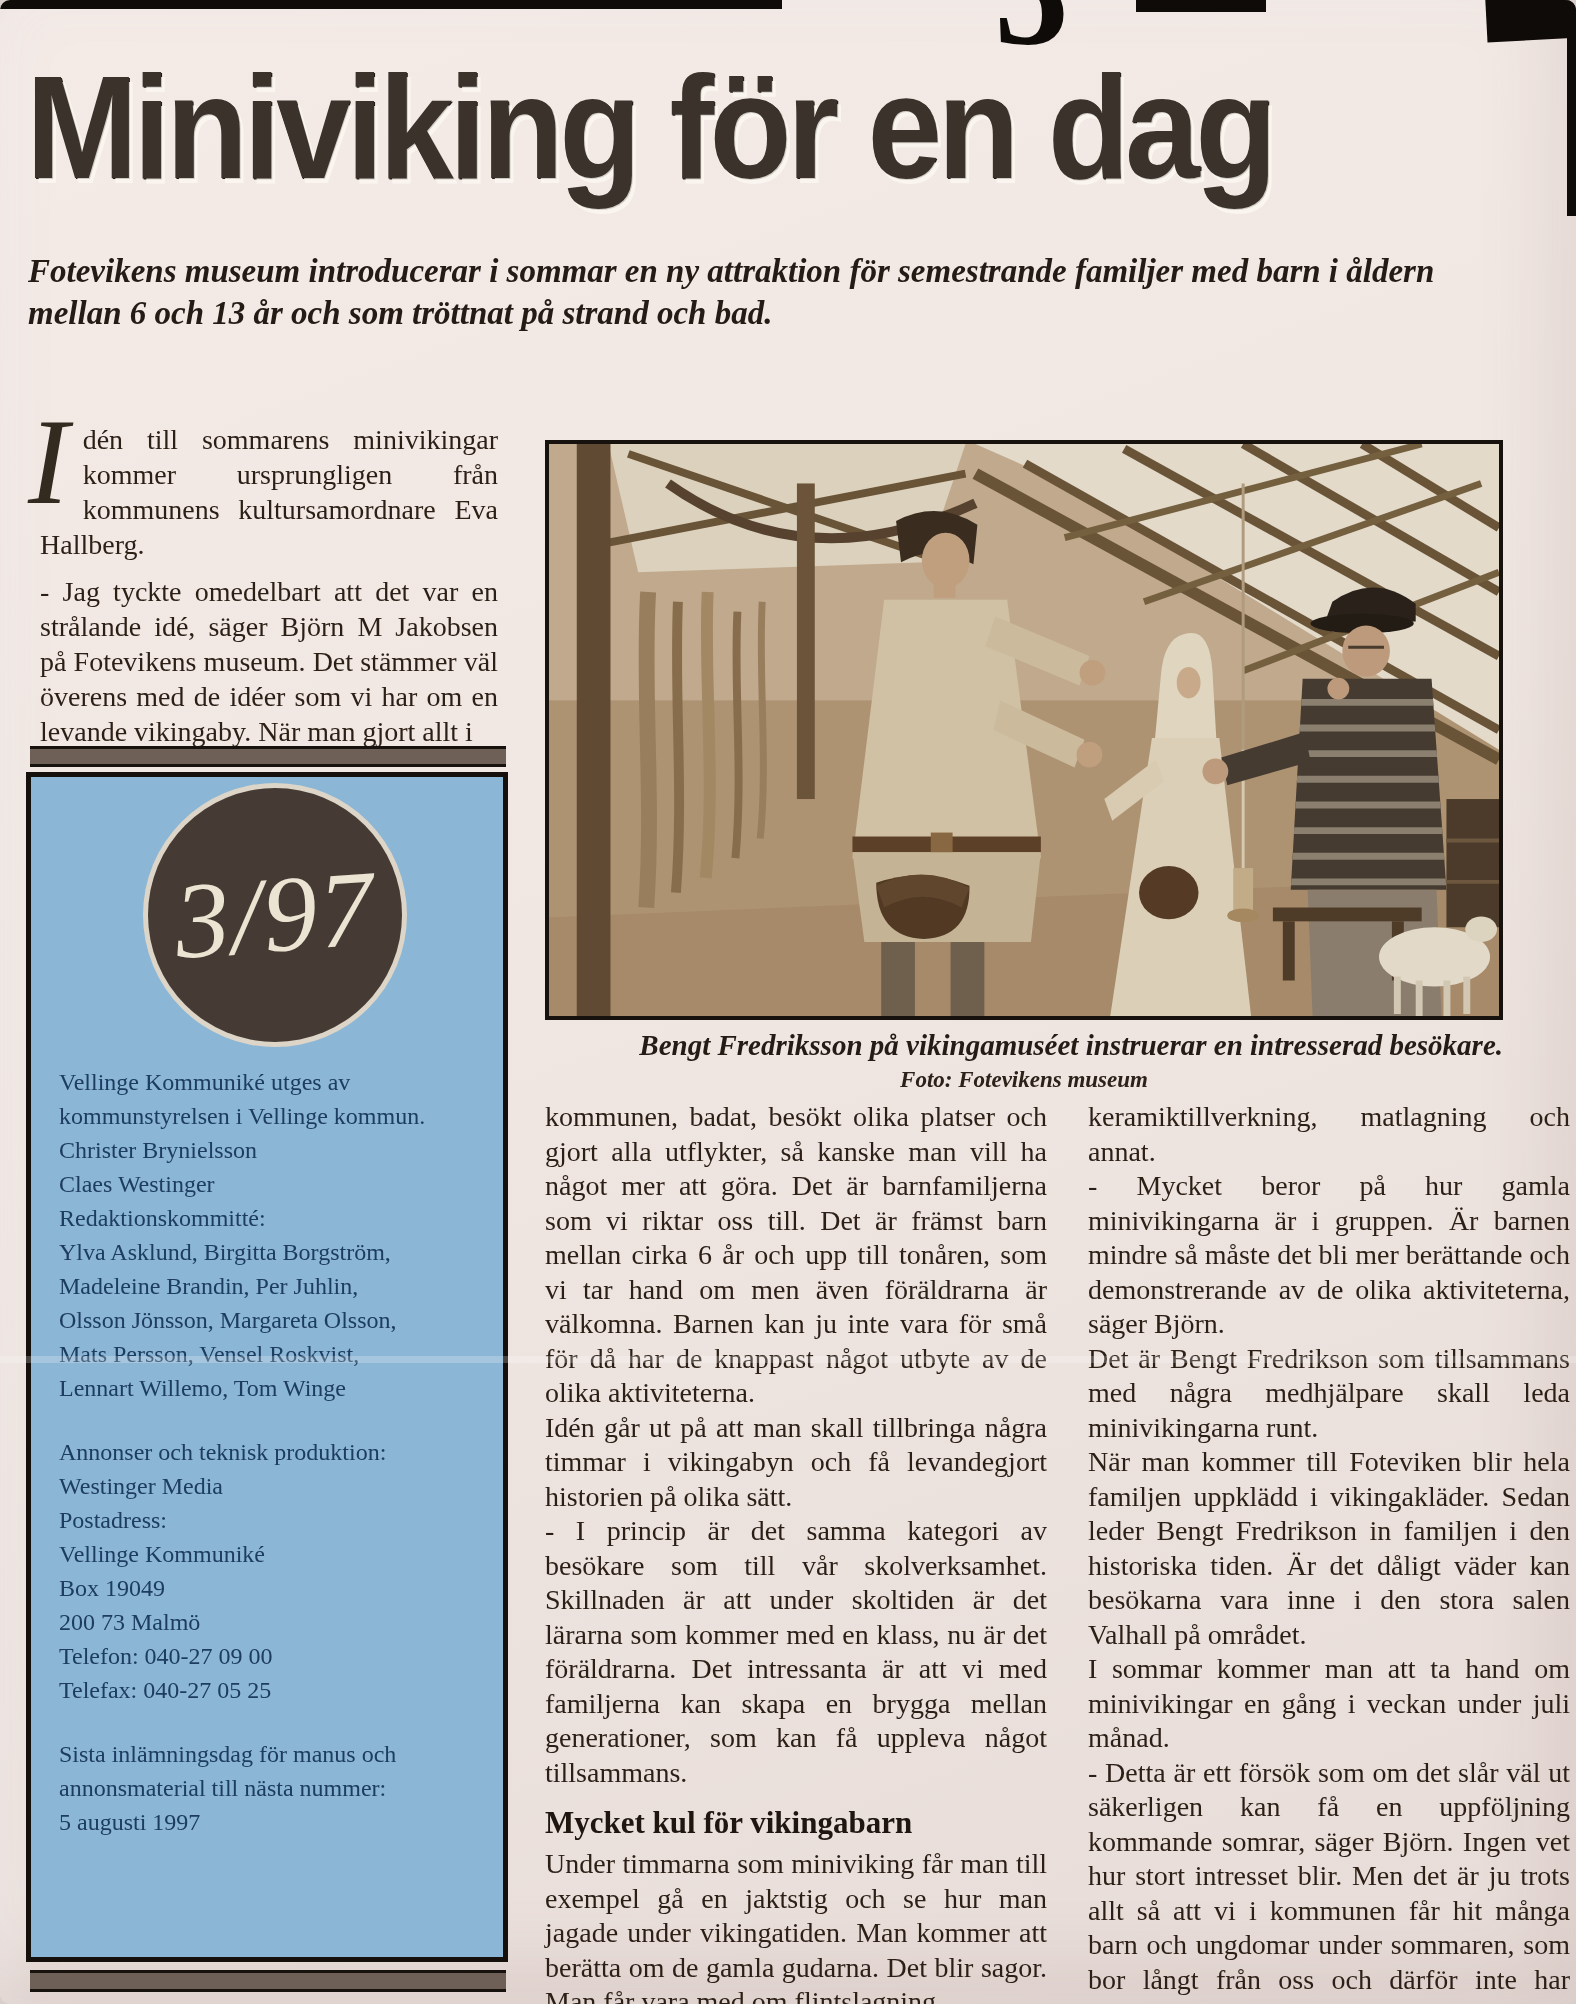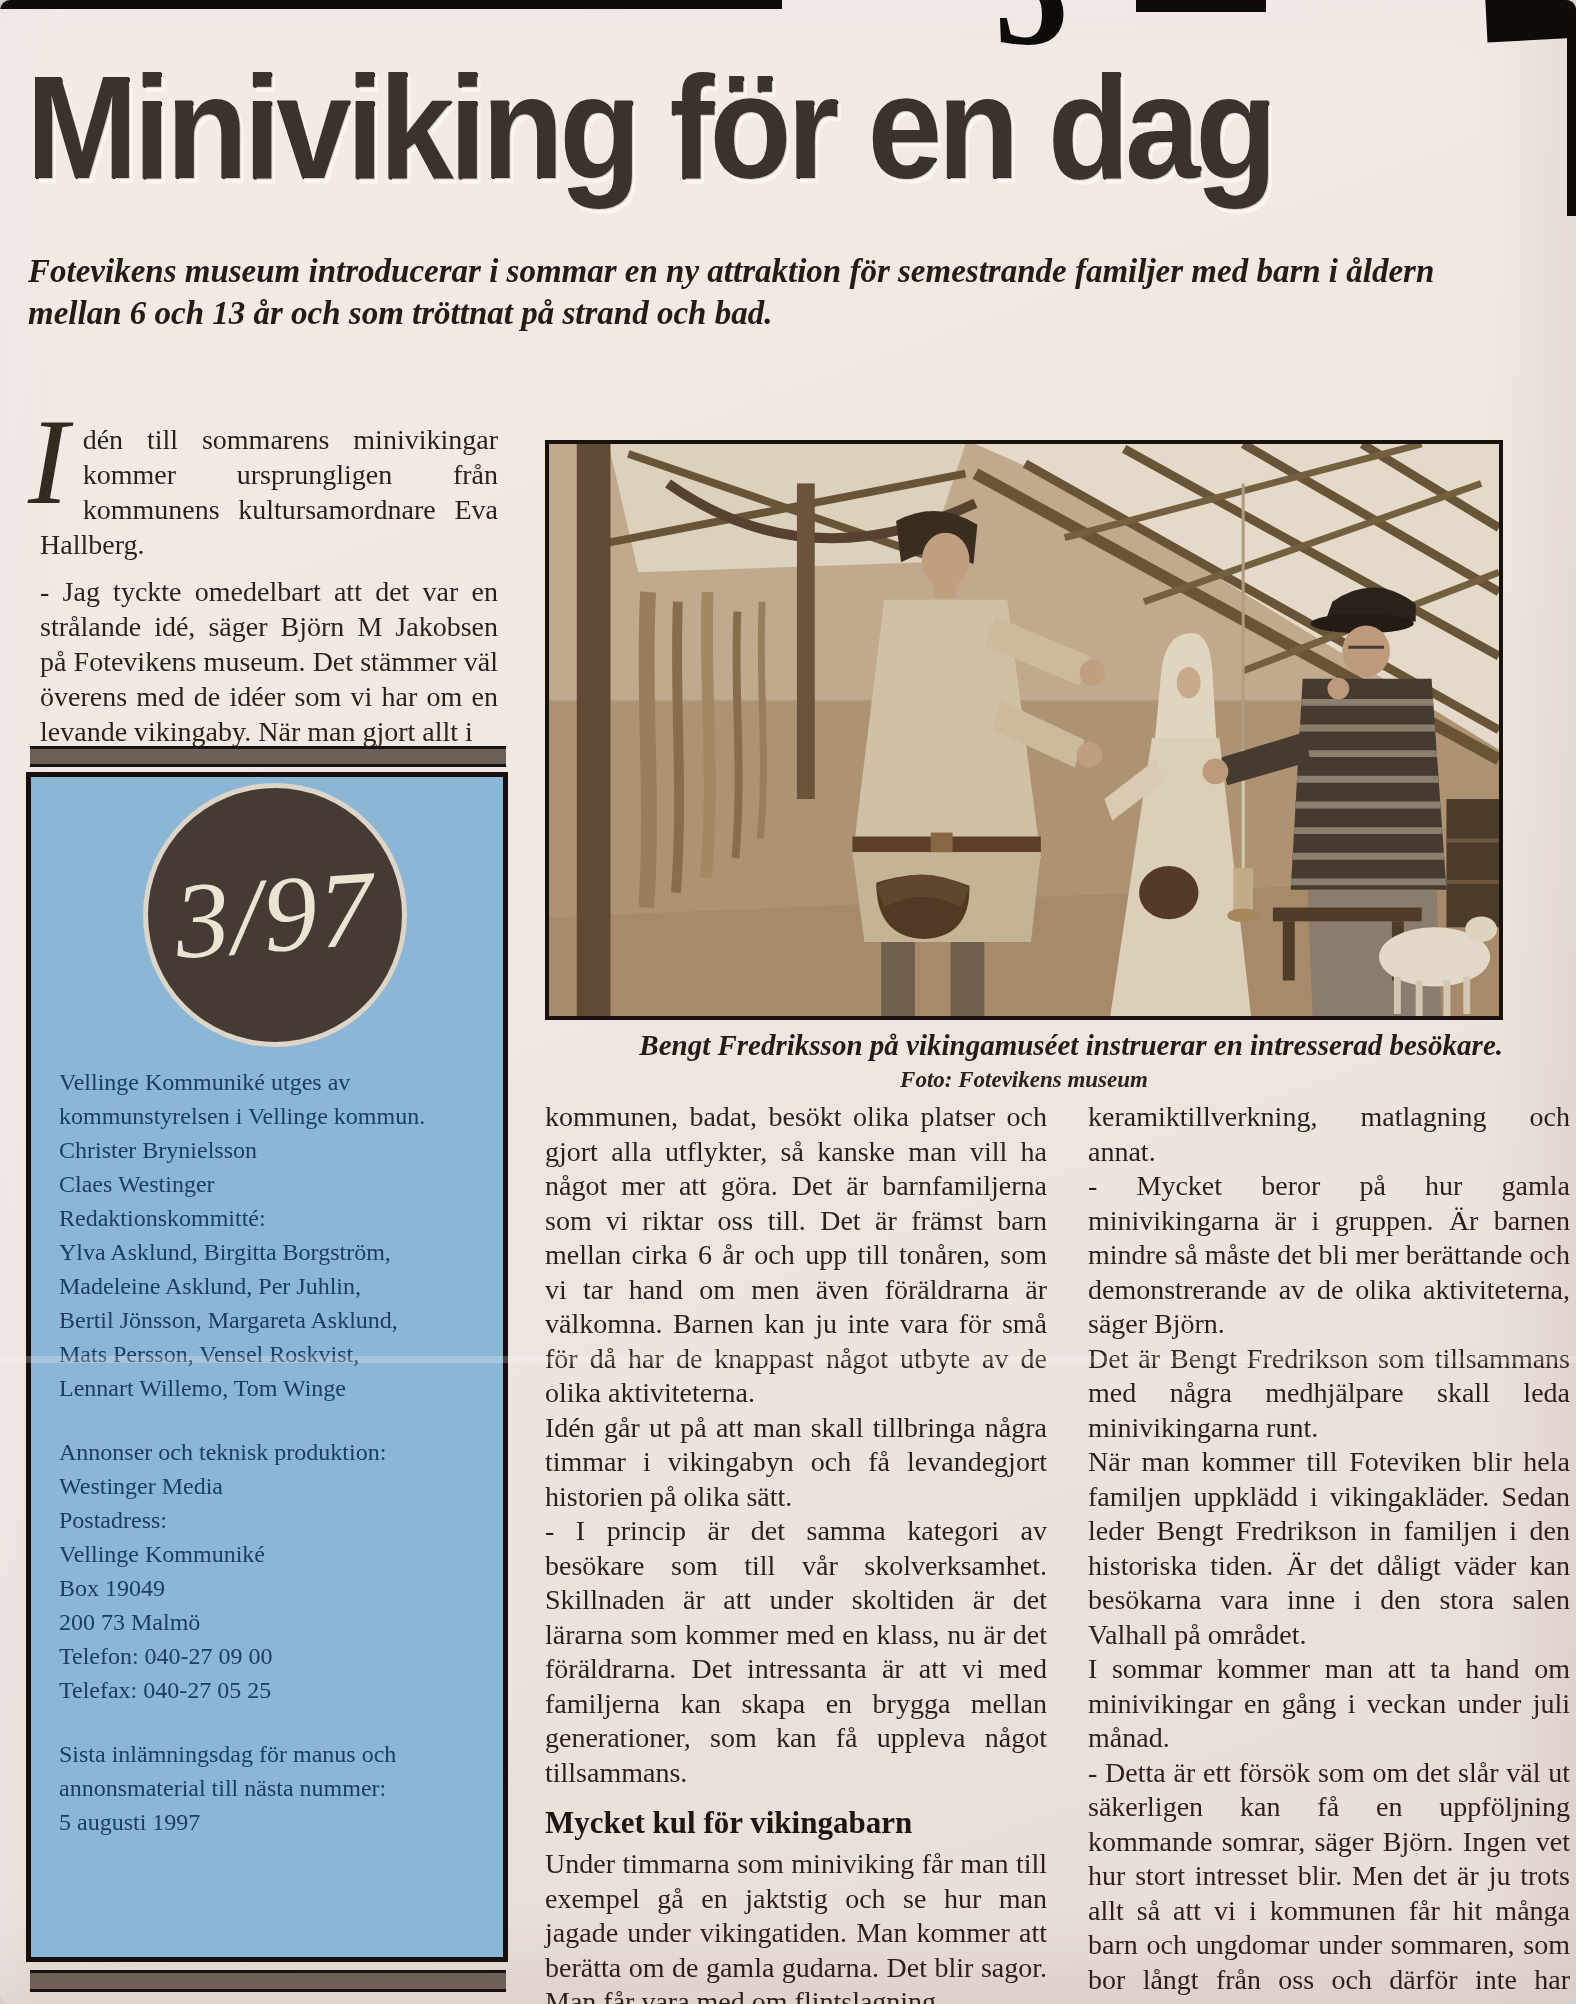--- a/index.html
+++ b/index.html
@@ -119,22 +119,22 @@
       <span>3/97</span>
     </div>
     <div class="infobox-text">
       <div>
           <div>Vellinge Kommuniké utges av</div>
           <div>kommunstyrelsen i Vellinge kommun.</div>
           <div>Christer Brynielsson</div>
           <div>Claes Westinger</div>
           <div>Redaktionskommitté:</div>
           <div>Ylva Asklund, Birgitta Borgström,</div>
-          <div>Madeleine Asklund, Per Juhlin,</div>
-          <div>Bertil Jönsson, Margareta Asklund,</div>
+          <div>Madeleine Brandin, Per Juhlin,</div>
+          <div>Olsson Jönsson, Margareta Olsson,</div>
           <div>Mats Persson, Vensel Roskvist,</div>
           <div>Lennart Willemo, Tom Winge</div>
         </div>
       <div class="gap"></div>
       <div>
           <div>Annonser och teknisk produktion:</div>
           <div>Westinger Media</div>
           <div>Postadress:</div>
           <div>Vellinge Kommuniké</div>
           <div>Box 19049</div>

